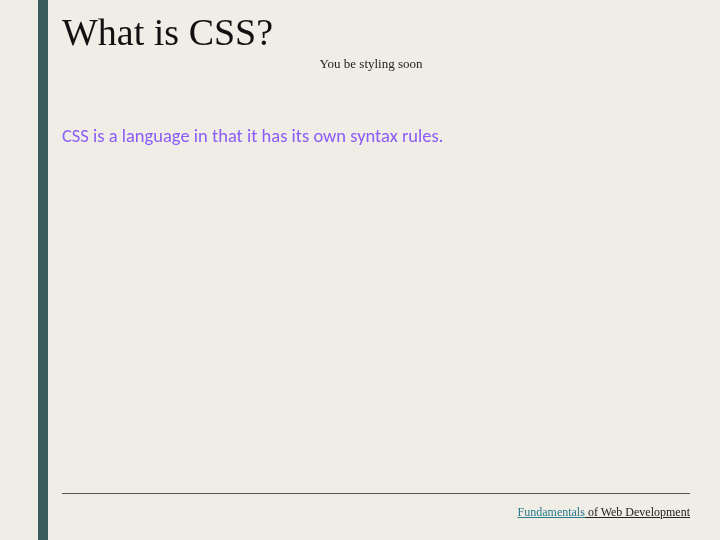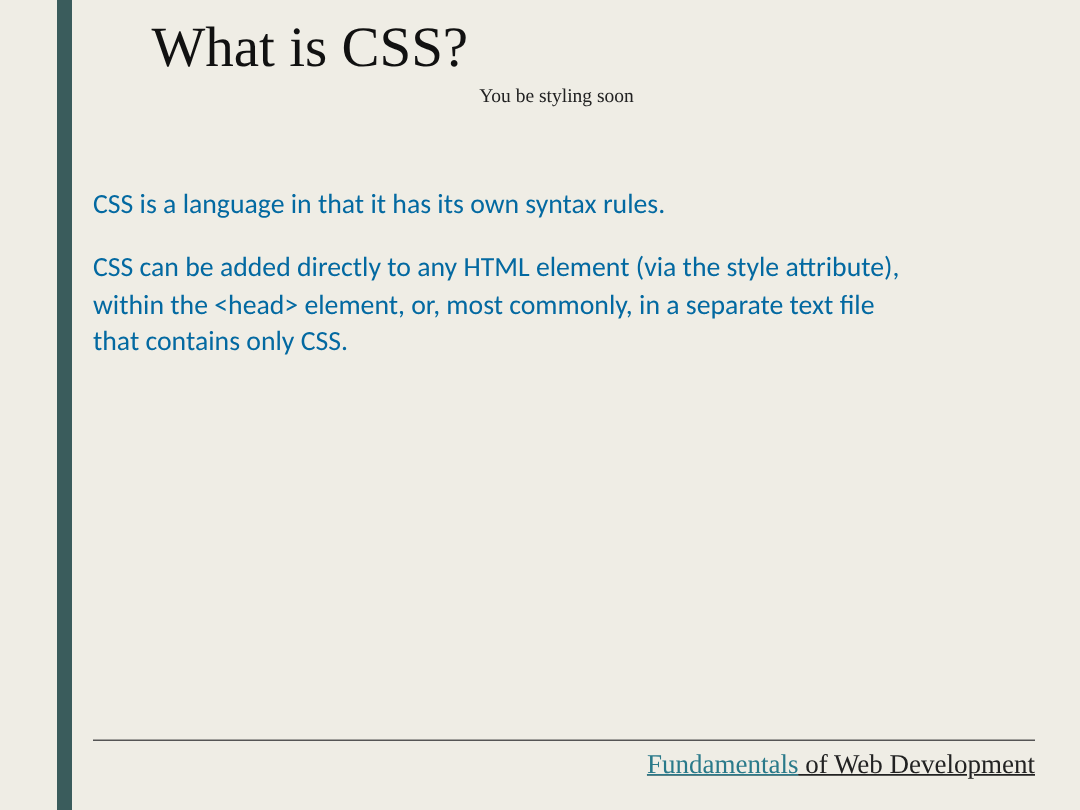--- a/index.html
+++ b/index.html
@@ -25,71 +25,68 @@
     right: 40px;
     bottom: 20px;
   }
   .title {
     font-family: 'Times New Roman', Times, serif;
     font-size: 38px;
     font-weight: 400;
     color: #111;
     line-height: 1.1;
     margin-bottom: 2px;
-    margin-left: 39px;
   }
   .subtitle {
     font-family: 'Times New Roman', Times, serif;
     font-size: 13px;
     color: #222;
     margin-bottom: 52px;
     text-align: center;
   }
   .body-text {
     font-family: Calibri, 'Segoe UI', Candara, Arial, sans-serif;
     font-size: 18.5px;
-    color: #0369a1;
+    color: #8b5cf6;
     line-height: 1.32;
     margin-bottom: 18px;
     max-width: 540px;
   }
   .footer-line {
     position: absolute;
     left: 62px;
     right: 30px;
     bottom: 46px;
     border-top: 1px solid #555;
   }
   .footer {
     position: absolute;
     right: 30px;
     bottom: 20px;
     font-family: 'Times New Roman', Times, serif;
-    font-size: 18px;
+    font-size: 12px;
     color: #222;
-    text-decoration: underline;
   }
   .footer .brand {
     color: #2a7a8a;
     text-decoration: underline;
   }
   .footer .rest {
     text-decoration: underline;
     color: #222;
   }
 </style>
 </head>
 <body>
 
 <div class="accent-bar"></div>
 
 <div class="slide">
   <h1 class="title">What is CSS?</h1>
   <div class="subtitle">You be styling soon</div>
 
   <p class="body-text">CSS is a language in that it has its own syntax rules.</p>
-  <p class="body-text">CSS can be added directly to any HTML element (via the style attribute), within the &lt;head&gt; element, or, most commonly, in a separate text file that contains only CSS.</p>
 </div>
 
 <div class="footer-line"></div>
 <div class="footer">
   <span class="brand">Fundamentals</span><span class="rest"> of Web Development</span>
 </div>
 
 </body></html>

